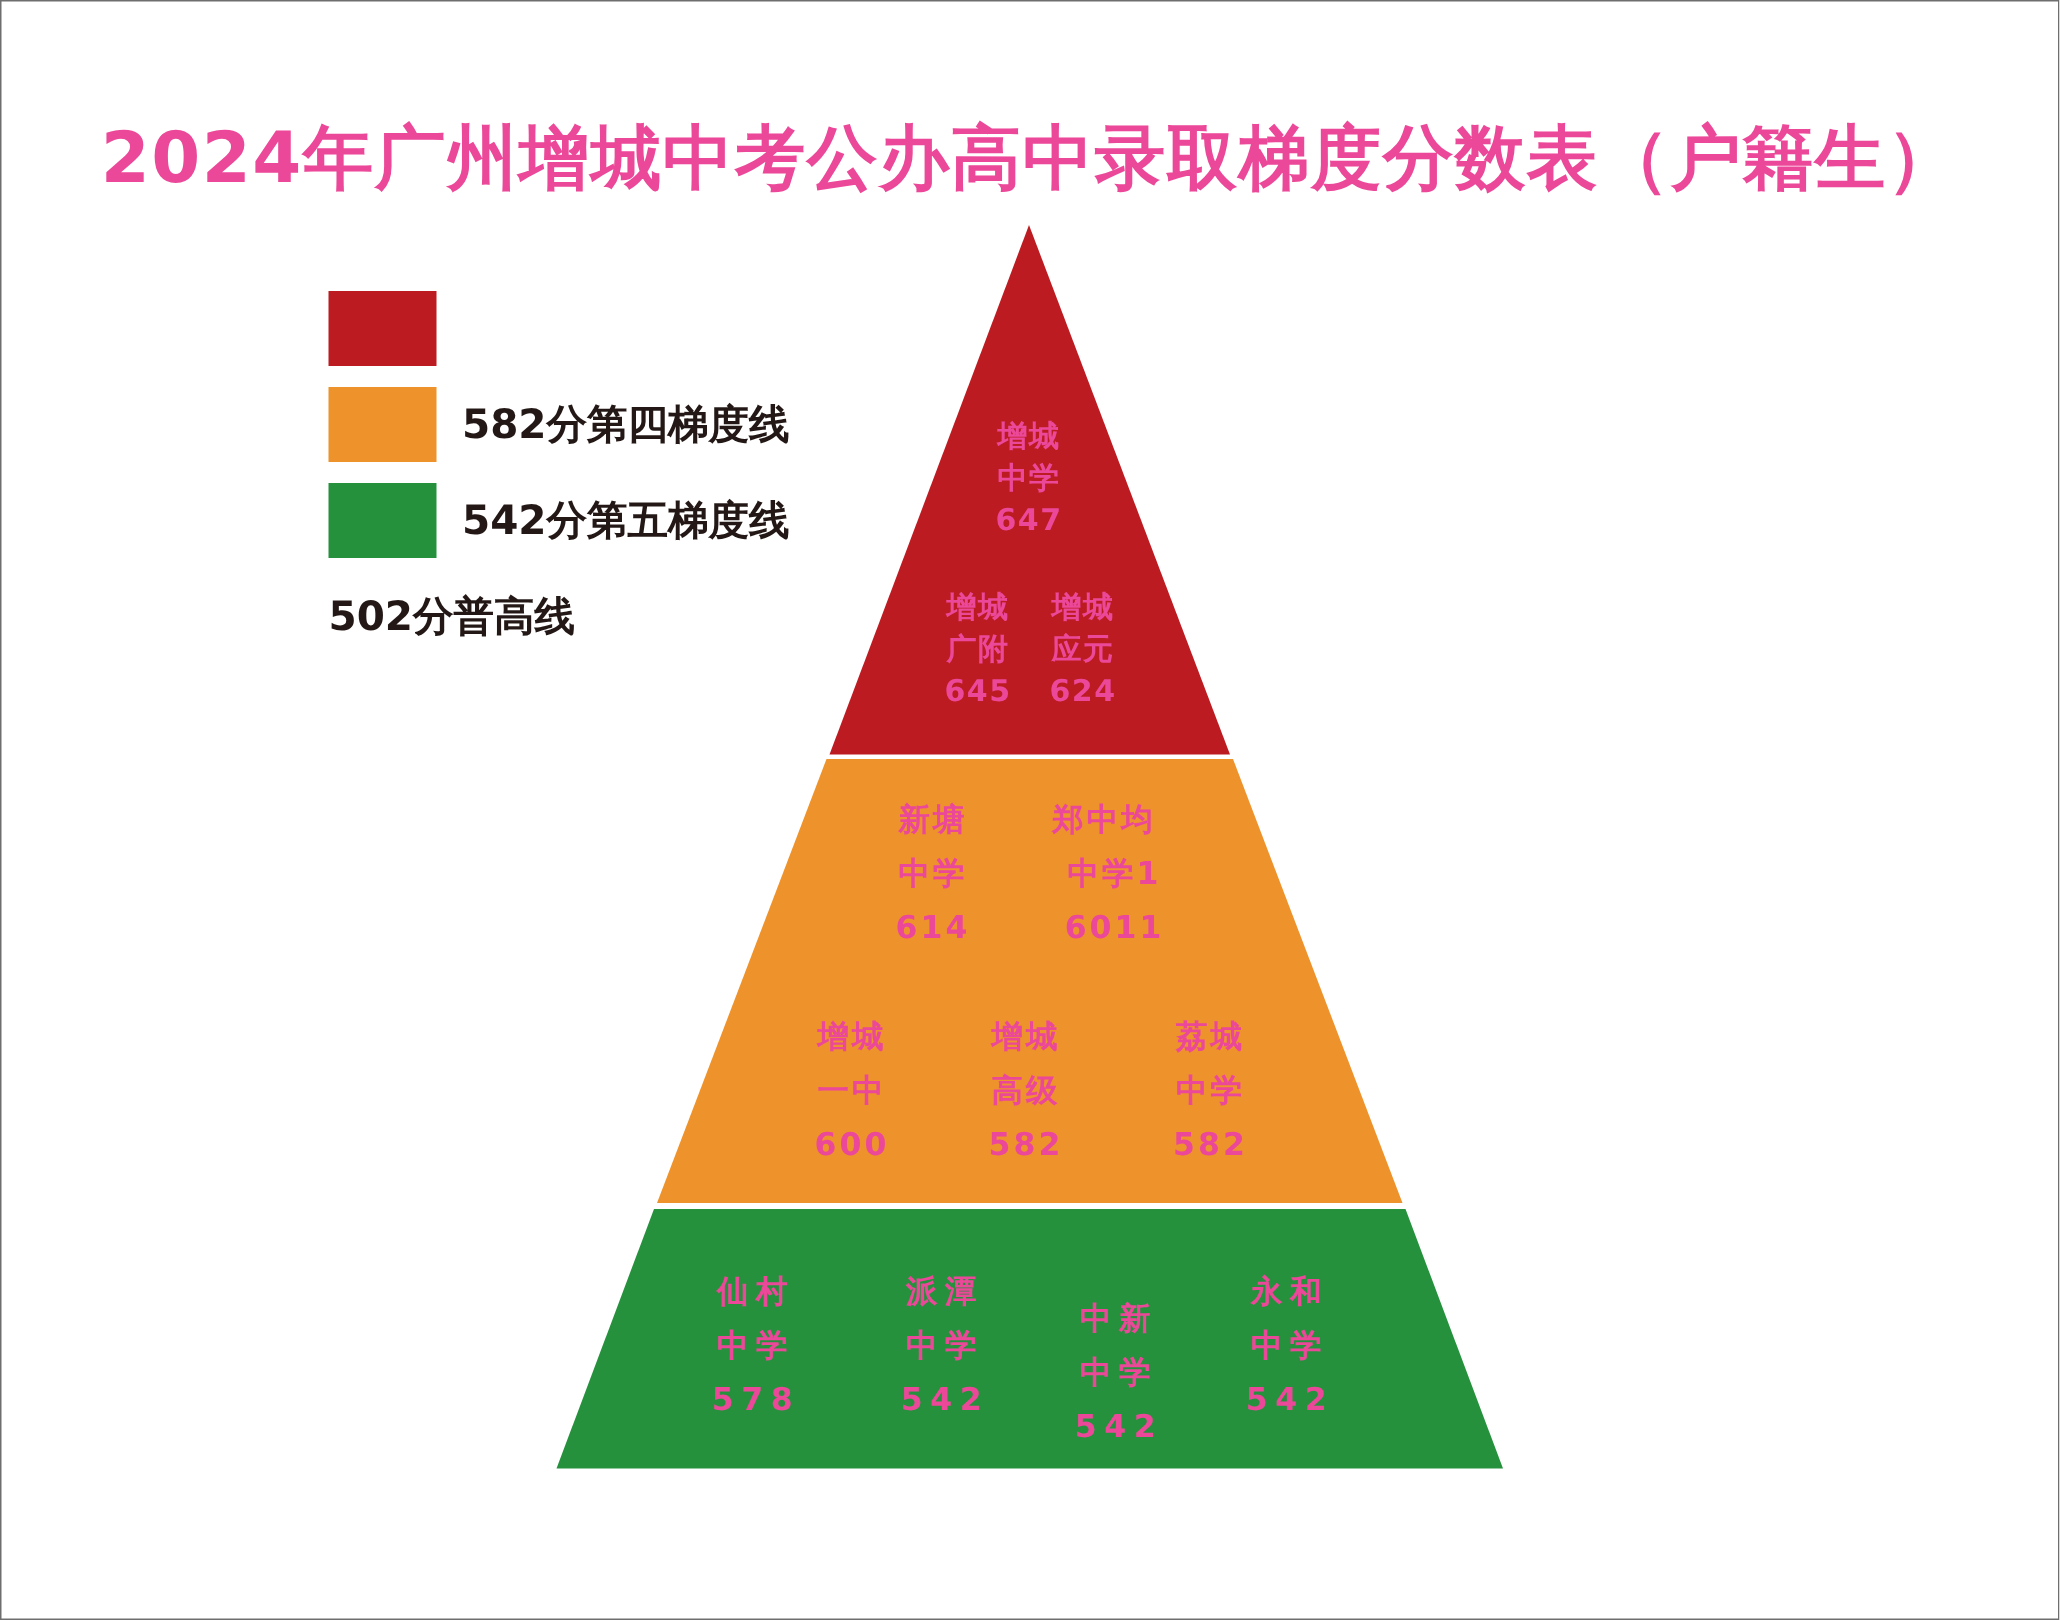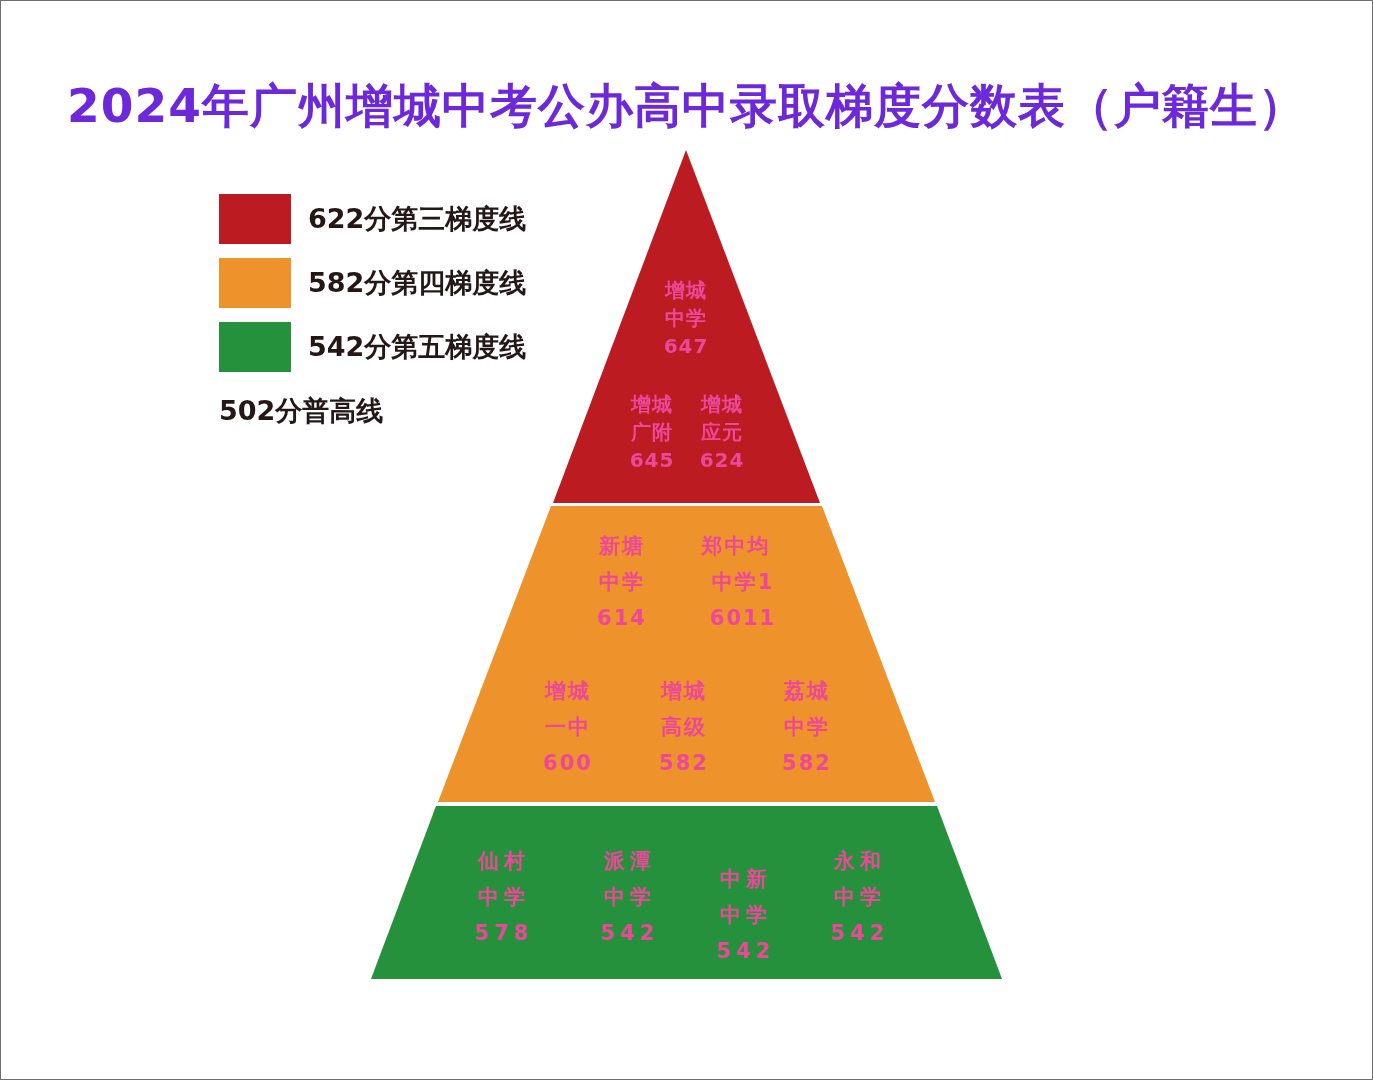--- a/index.html
+++ b/index.html
@@ -1,21 +1,21 @@
 <!DOCTYPE html>
 <html><head>
   <meta charset="utf-8">
   <style>
     html, body { margin: 0; padding: 0; background: #ffffff; }
     body { width: 1373px; height: 1080px; position: relative; overflow: hidden;
            font-family: "DejaVu Sans", "Liberation Sans", sans-serif; }
     .frame { position: absolute; left: 0; top: 0; width: 1371px; height: 1078px;
              border: 1px solid #6e6e6e; box-sizing: content-box; }
     .title { position: absolute; left: 0; width: 1373px; top: 76px; text-align: center;
-             color: #6d28d9; font-size: 47px; font-weight: bold; letter-spacing: 1px;
+             color: #ec4899; font-size: 47px; font-weight: bold; letter-spacing: 1px;
              line-height: 60px; white-space: nowrap; }
     .legend-item { position: absolute; left: 219px; height: 50px; display: flex; align-items: center; }
     .swatch { width: 72px; height: 50px; margin-right: 17px; }
     .legend-label { font-size: 27px; font-weight: bold; color: #231815; white-space: nowrap; }
     .legend-nolabel { }
     svg.pyr { position: absolute; left: 0; top: 0; }
     .school { position: absolute; color: #ec4899; font-weight: bold; text-align: center;
               white-space: nowrap; }
     .school span { display: block; }
     .s-red { font-size: 20px; line-height: 28px; letter-spacing: 1px; }
@@ -23,21 +23,20 @@
   </style>
 </head>
 <body>
 
 <div class="frame"></div>
 
 <div class="title">2024年广州增城中考公办高中录取梯度分数表（户籍生）</div>
 
 <div class="legend-item" style="top:194px;">
   <div class="swatch" style="background:#bb1b21;"></div>
-  <span class="legend-label">622分第三梯度线</span>
 </div>
 <div class="legend-item" style="top:258px;">
   <div class="swatch" style="background:#ee922b;"></div>
   <span class="legend-label">582分第四梯度线</span>
 </div>
 <div class="legend-item" style="top:322px;">
   <div class="swatch" style="background:#25913d;"></div>
   <span class="legend-label">542分第五梯度线</span>
 </div>
 <div class="legend-item" style="top:386px;">

